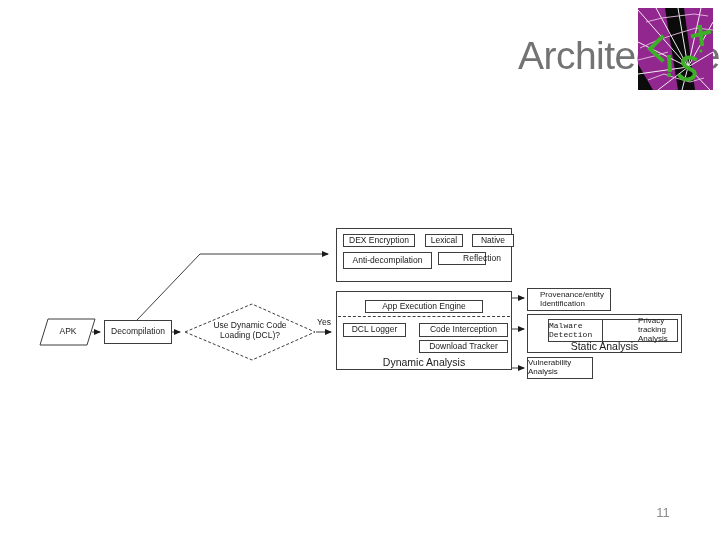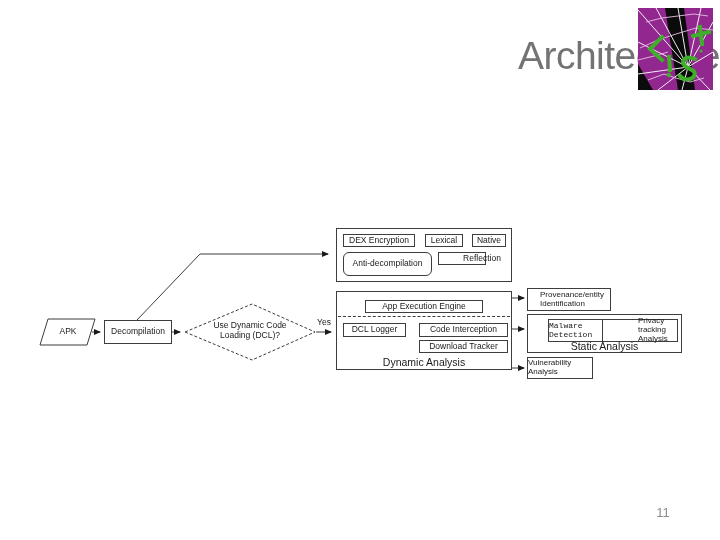--- a/index.html
+++ b/index.html
@@ -143,24 +143,24 @@
 
 <div class="free-label" style="left:313px; top:318px; width:22px;">Yes</div>
 
 <div class="group" style="left:336px; top:228px; width:176px; height:54px;">
   <div class="dbox" style="left:6px; top:5px; width:72px; height:13px;">
     <span>DEX Encryption</span>
   </div>
   <div class="dbox" style="left:88px; top:5px; width:38px; height:13px;">
     <span>Lexical</span>
   </div>
-  <div class="dbox" style="left:135px; top:5px; width:34px; height:13px;">
+  <div class="dbox" style="left:135px; top:5px; width:42px; height:13px;">
     <span>Native</span>
   </div>
-  <div class="dbox" style="left:6px; top:23px; width:89px; height:24px;border-radius:6px;">
+  <div class="dbox" style="left:6px; top:23px; width:89px; height:17px;">
     <span>Anti-decompilation</span>
   </div>
   <div class="dbox" style="left:101px; top:23px; width:48px; height:13px;padding-left:40px;">
     <span>Reflection</span>
   </div>
 </div>
 
 <div class="group" style="left:336px; top:291px; width:176px; height:79px;">
   <div class="dbox thick" style="left:28px; top:8px; width:118px; height:13px;">
     <span>App Execution Engine</span>

